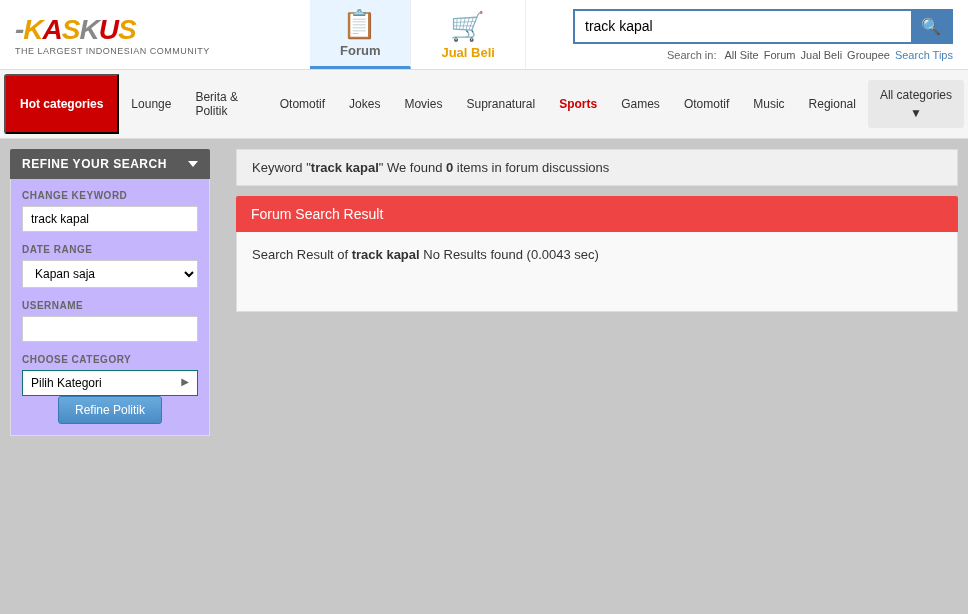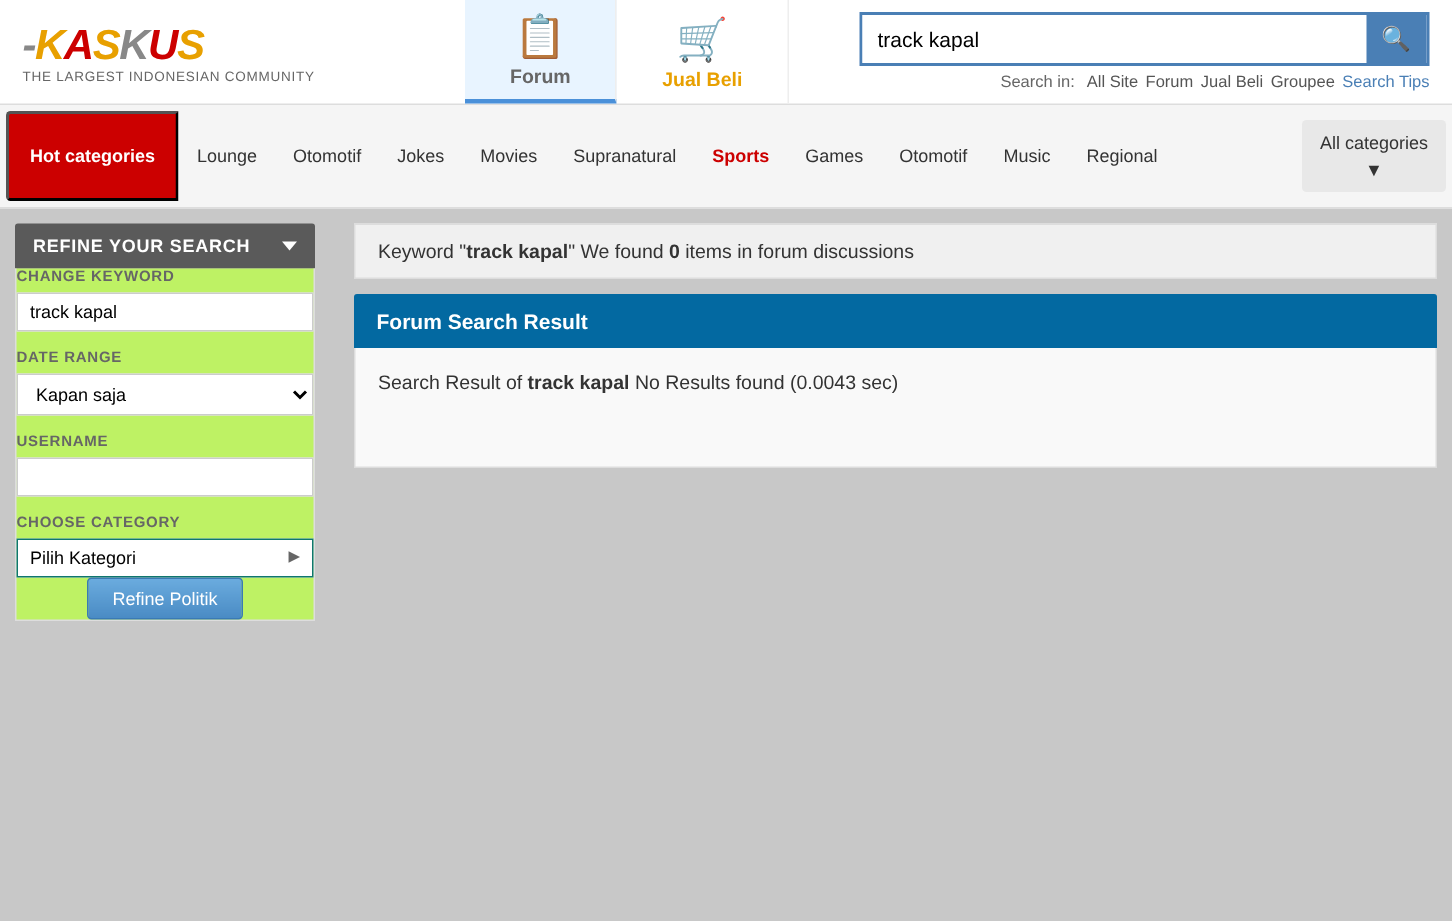--- a/index.html
+++ b/index.html
@@ -36,33 +36,33 @@
     .cat-item.active { color: #c00; font-weight: bold; }
     .all-categories { margin-left: auto; padding: 8px 12px; cursor: pointer; color: #333; font-size: 12px; display: flex; align-items: center; gap: 4px; background: #e8e8e8; border-radius: 3px; margin-right: 4px; flex-direction: column; }
 
     
     .main { display: flex; padding: 10px; gap: 26px; }
 
     
     .left-panel { width: 200px; flex-shrink: 0; }
     .refine-header { background: #5a5a5a; color: white; padding: 8px 12px; font-size: 12px; font-weight: bold; letter-spacing: 0.5px; border-radius: 2px 2px 0 0; display: flex; align-items: center; gap: 5px; }
     .refine-arrow { display: inline-block; width: 0; height: 0; border-left: 5px solid transparent; border-right: 5px solid transparent; border-top: 6px solid white; margin-left: auto; }
-    .refine-body { background: #bef264; padding: 0; border: 1px solid #ddd; border-top: none; }
+    .refine-body { background: #c4b5fd; padding: 11px; border: 1px solid #ddd; border-top: none; }
     .form-label { font-size: 10px; font-weight: bold; color: #666; letter-spacing: 0.5px; margin-bottom: 5px; display: block; }
     .form-input { width: 100%; padding: 5px 8px; border: 1px solid #ccc; font-size: 12px; margin-bottom: 12px; }
     .form-select { width: 100%; padding: 5px 8px; border: 1px solid #ccc; font-size: 12px; margin-bottom: 12px; background: white; appearance: auto; }
     .refine-btn { background: linear-gradient(to bottom, #6aabde, #4a8bc4); color: white; border: 1px solid #3a7ab4; padding: 6px 16px; font-size: 12px; cursor: pointer; border-radius: 3px; display: block; margin: 0 auto; }
     .category-select { width: 100%; padding: 5px 8px; border: 1px solid #0f766e; font-size: 12px; background: white; display: flex; align-items: flex-start; justify-content: space-between; cursor: pointer; }
     .cat-arrow { font-size: 10px; color: #666; }
 
     
     .right-panel { flex: 1; }
     .keyword-result { background: #f0f0f0; padding: 10px 15px; margin-bottom: 10px; font-size: 13px; color: #333; border: 1px solid #ddd; }
     .keyword-bold { font-weight: bold; }
-    .forum-result-header { background: #0369a1; color: white; padding: 10px 15px; font-size: 14px; font-weight: bold; border-radius: 2px 2px 0 0; }
+    .forum-result-header { background: #ef4444; color: white; padding: 10px 15px; font-size: 14px; font-weight: normal; border-radius: 2px 2px 0 0; }
     .forum-result-body { background: #f9f9f9; padding: 15px; border: 1px solid #ddd; border-top: none; min-height: 80px; font-size: 13px; color: #333; }
   </style>
 </head>
 <body>
 
 <div class="header">
   <div class="logo-area">
     <div class="logo-img">
       <div class="logo-text">
         <span style="color:#888;">-</span><span style="color:#e8a000;">K</span><span style="color:#c00;">A</span><span style="color:#e8a000;">S</span><span style="color:#888;">K</span><span style="color:#c00;">U</span><span style="color:#e8a000;">S</span>
@@ -95,20 +95,21 @@
       <a class="search-option">Groupee</a>
       <span class="search-tips">Search Tips</span>
     </div>
   </div>
 </div>
 
 <div class="cat-bar">
   <button class="hot-cat-btn">Hot categories</button>
   <div class="cat-items">
     <a class="cat-item">Lounge</a>
+    <a class="cat-item">Berita &amp; Politik</a>
     <a class="cat-item">Otomotif</a>
     <a class="cat-item">Jokes</a>
     <a class="cat-item">Movies</a>
     <a class="cat-item">Supranatural</a>
     <a class="cat-item active">Sports</a>
     <a class="cat-item">Games</a>
     <a class="cat-item">Otomotif</a>
     <a class="cat-item">Music</a>
     <a class="cat-item">Regional</a>
   </div>

